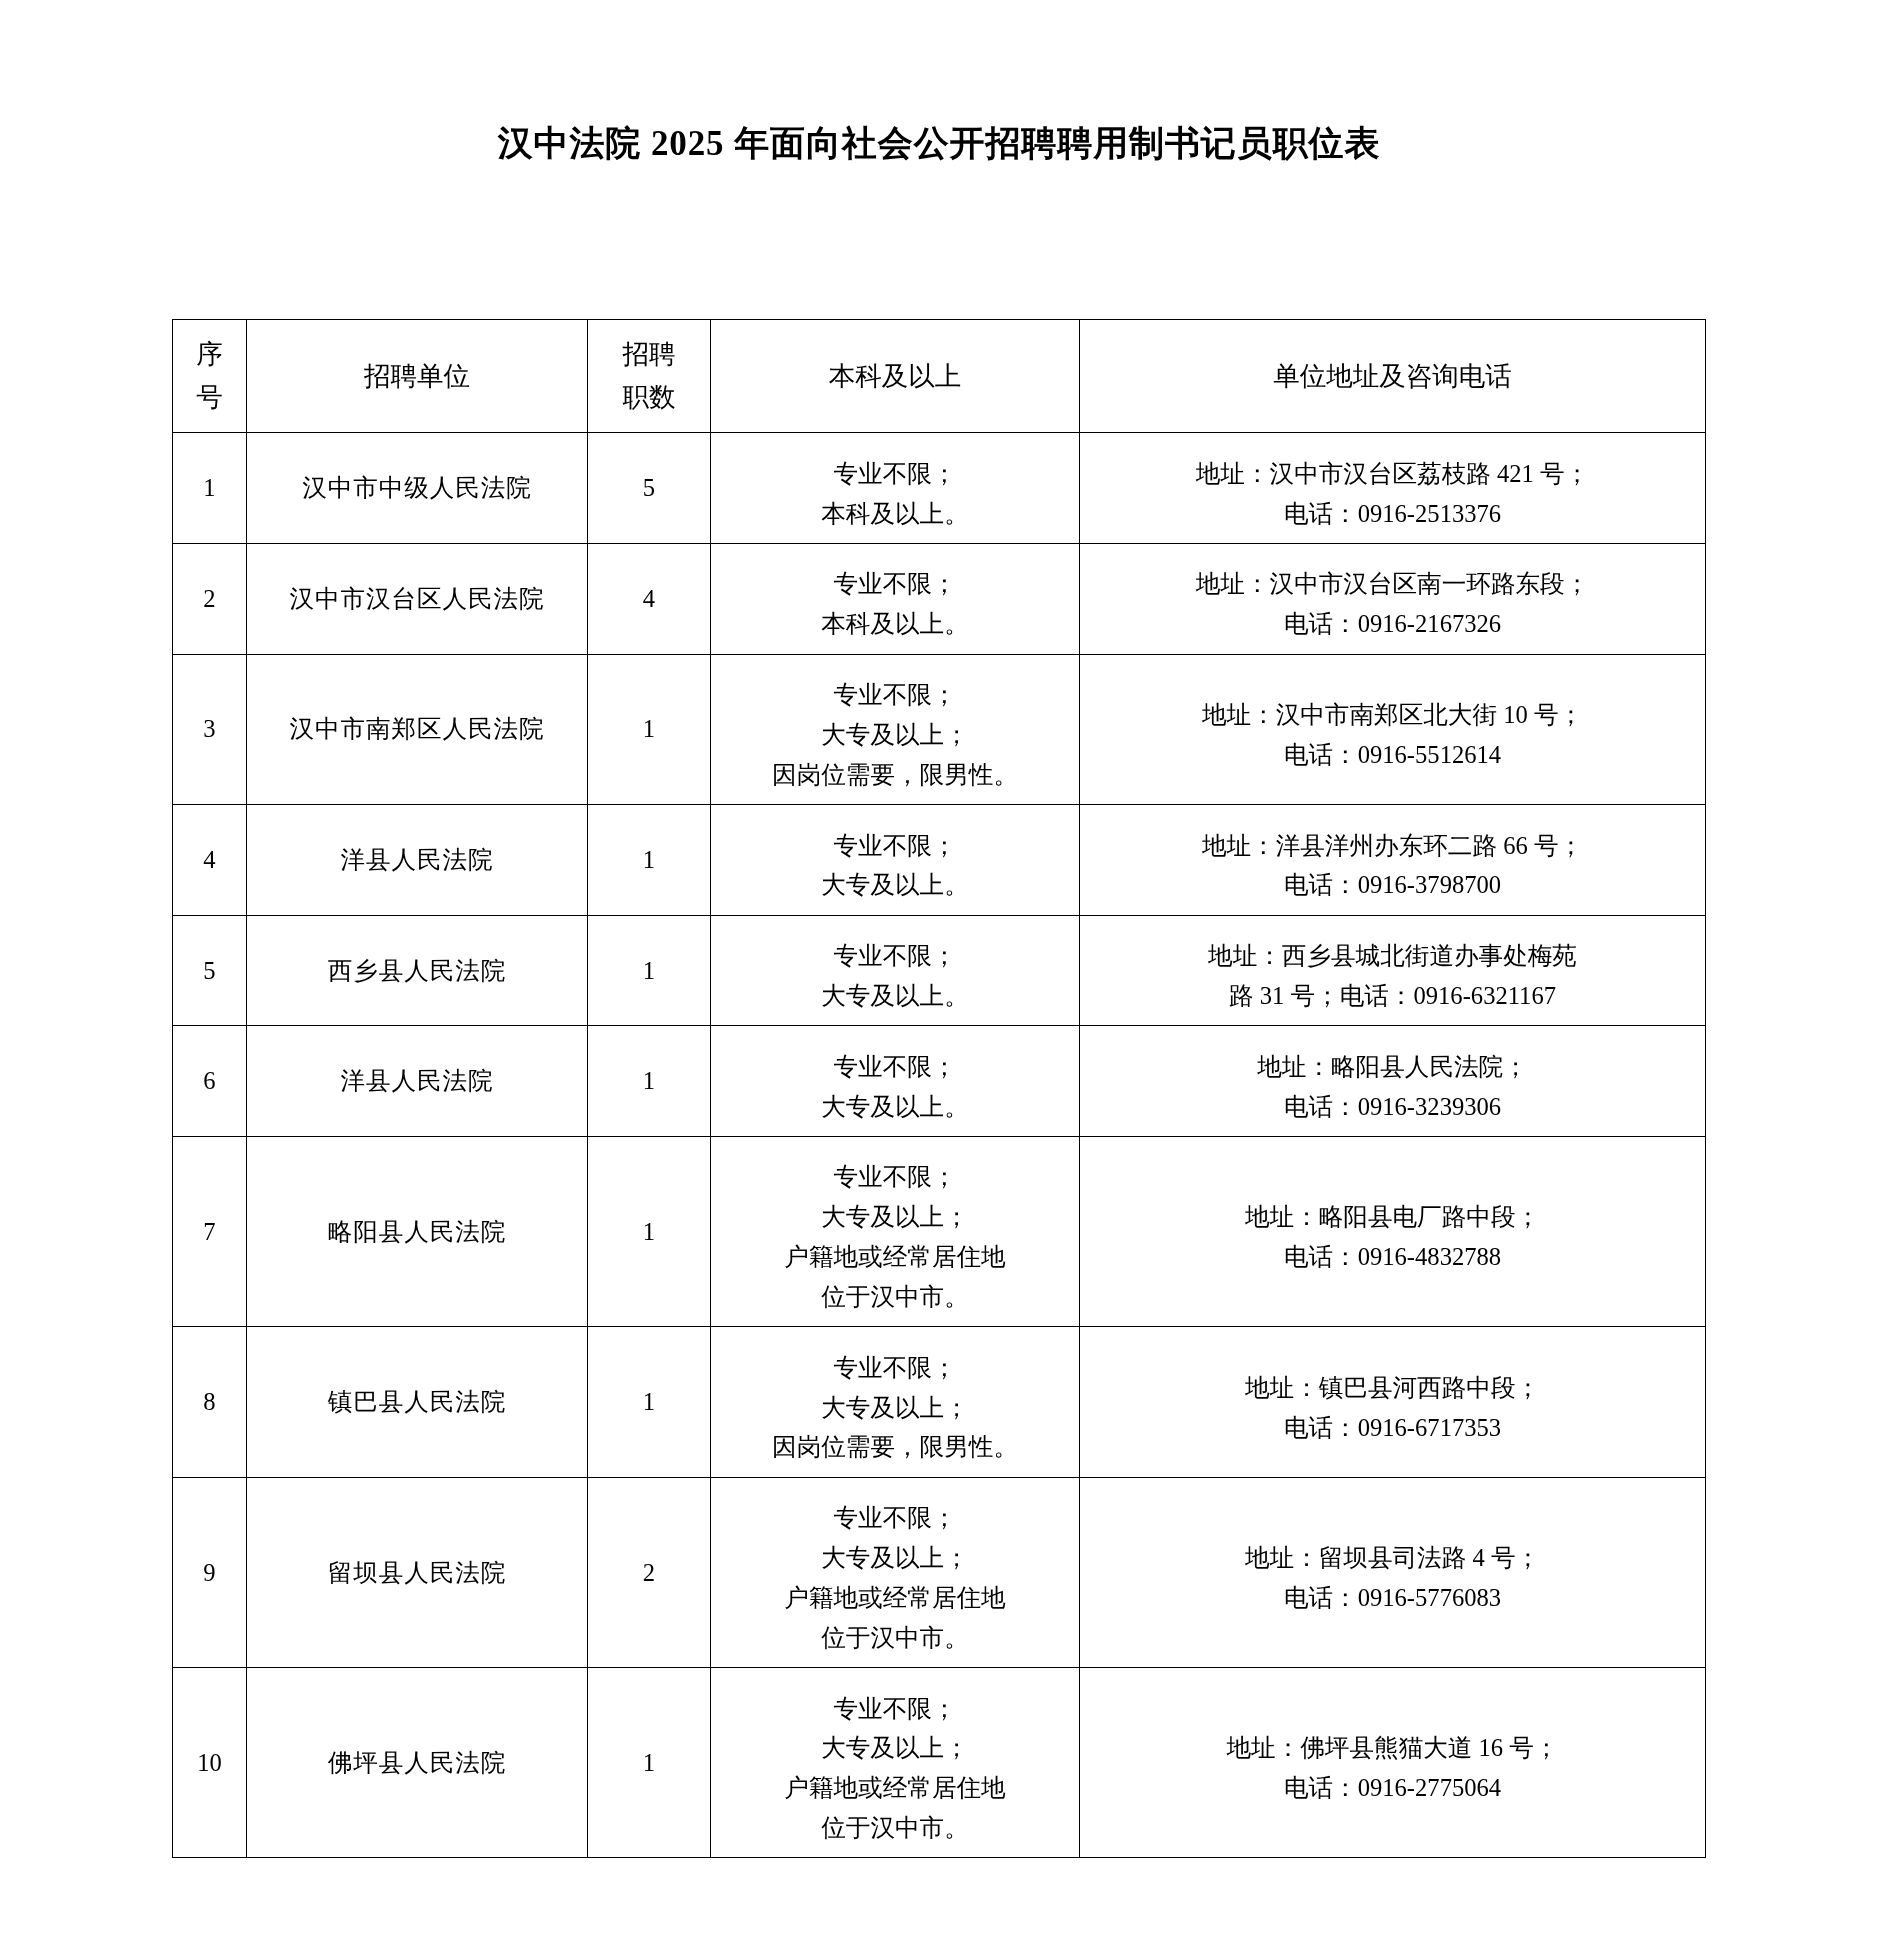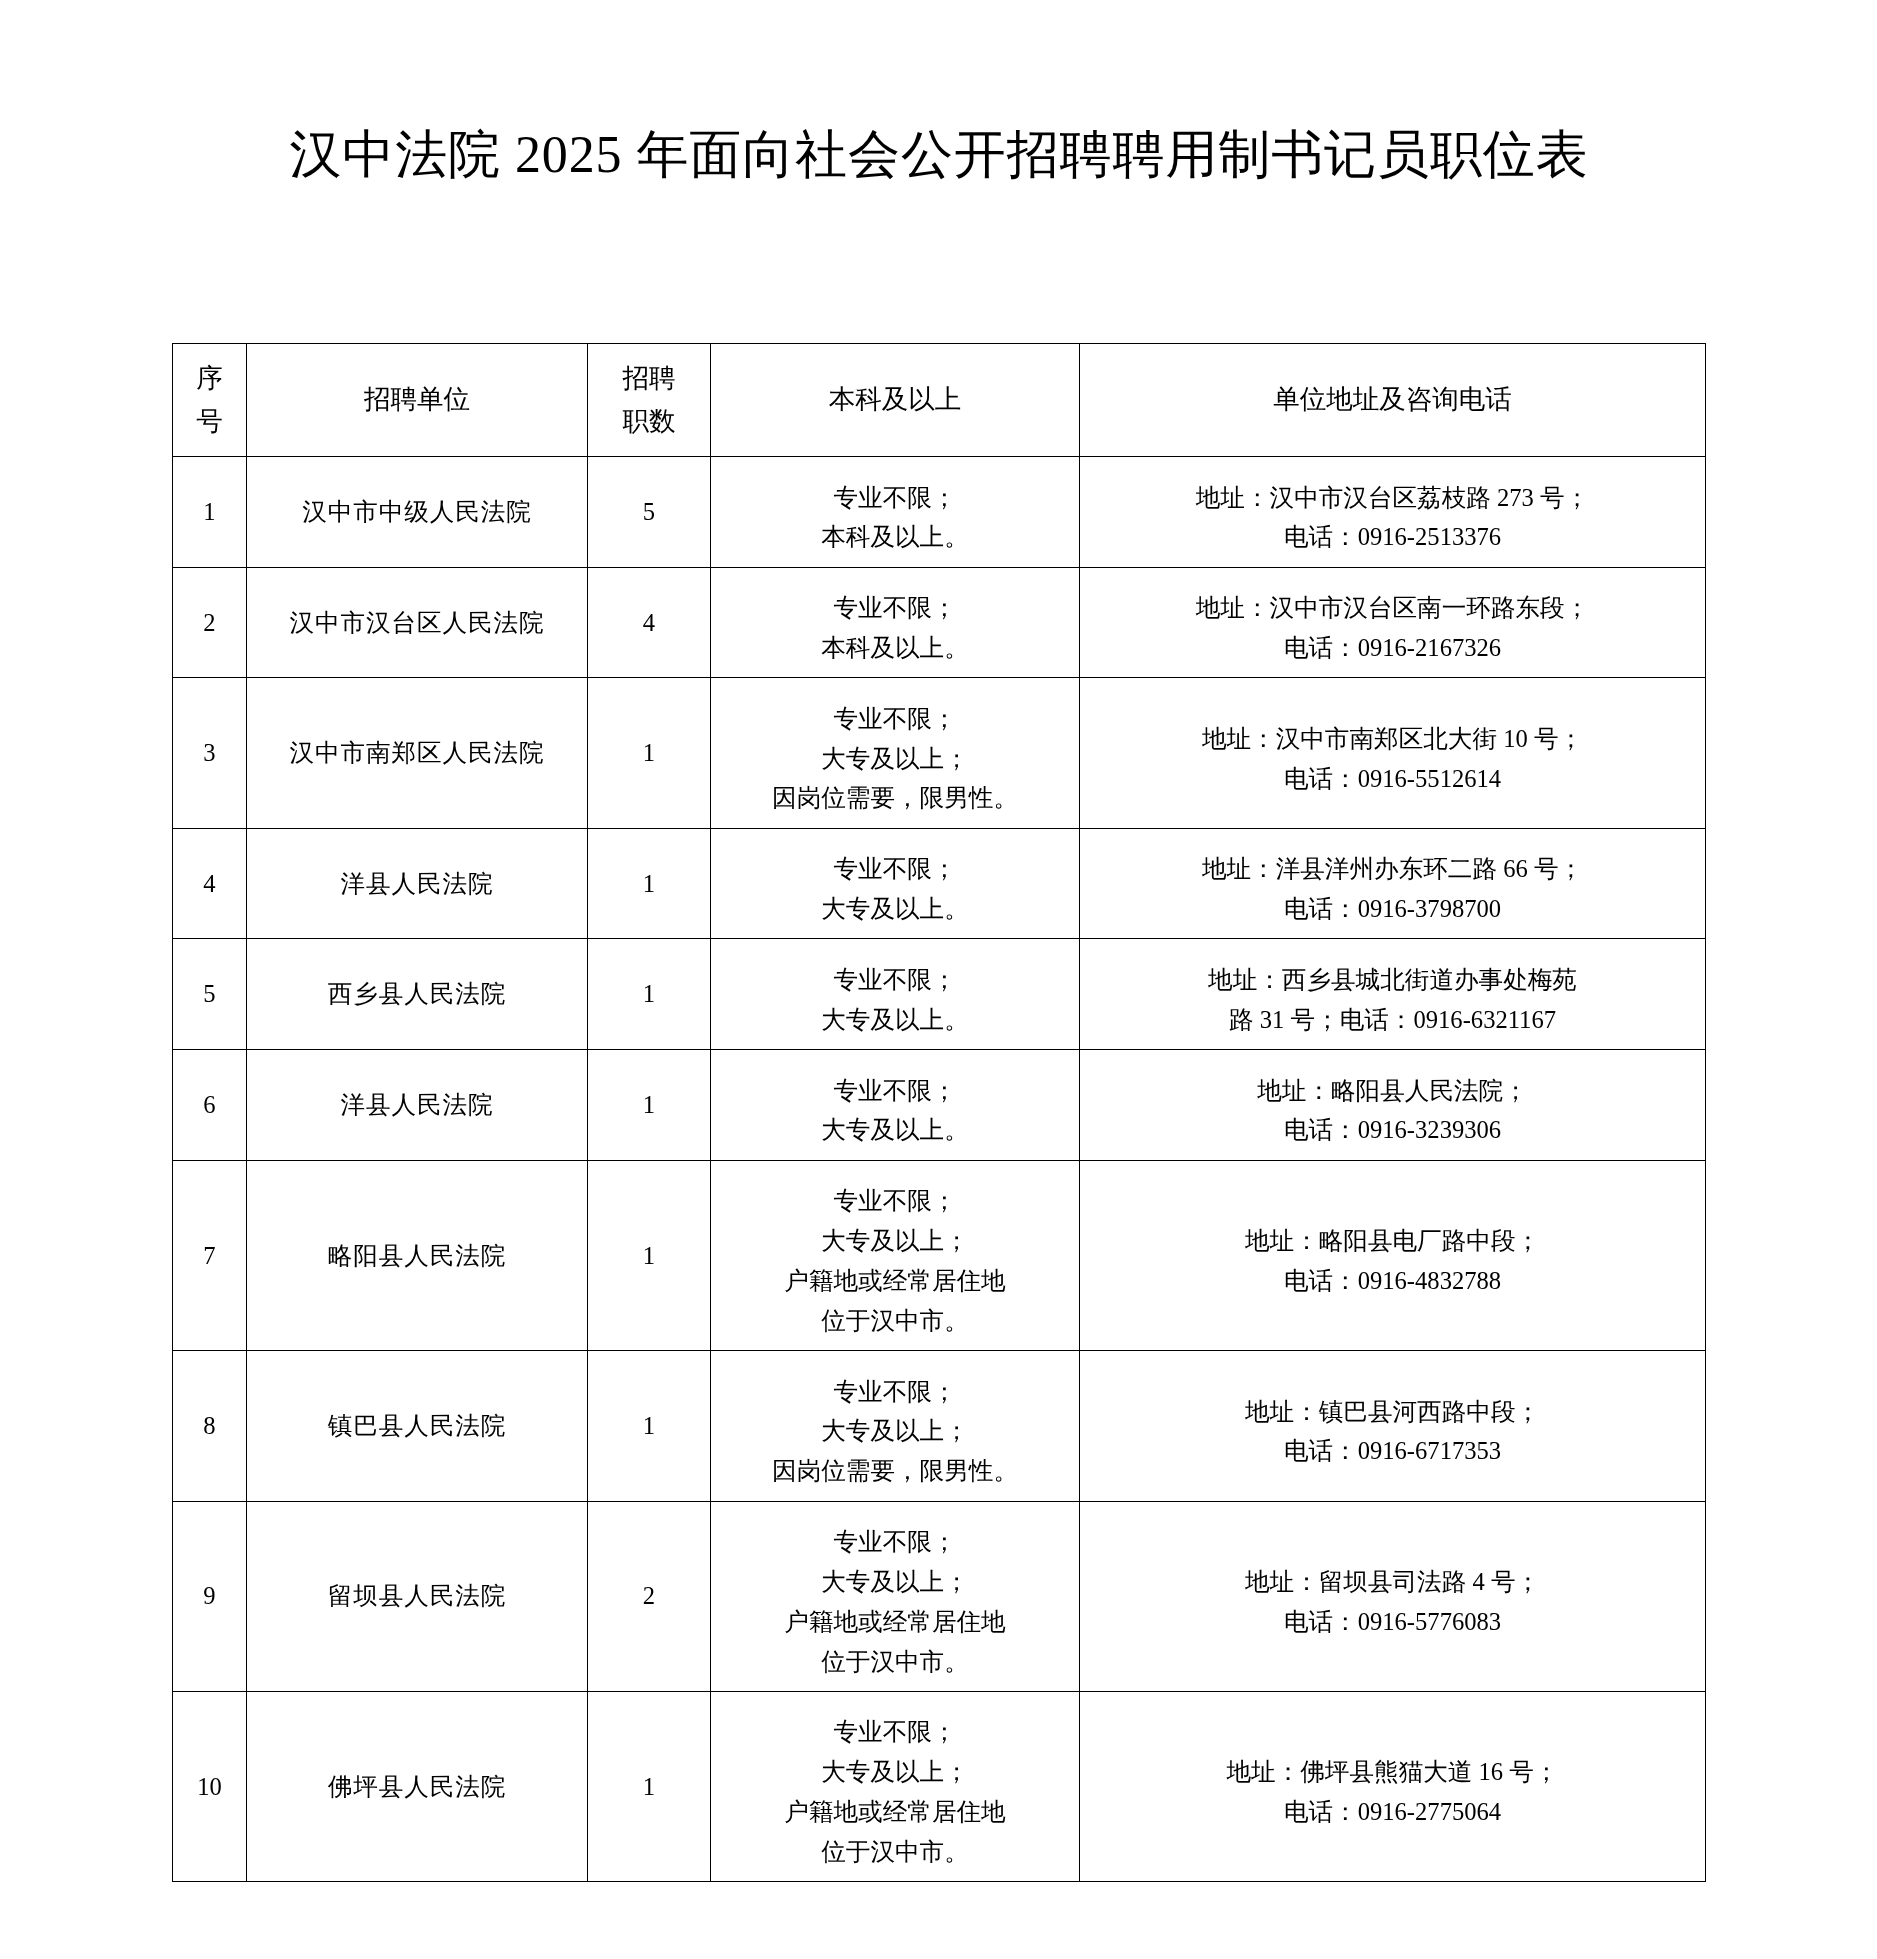--- a/index.html
+++ b/index.html
@@ -14,22 +14,22 @@
     color: #000000;
   }
   .page {
     box-sizing: border-box;
     width: 1878px;
     height: 1960px;
     padding: 91px 170px 0 170px;
   }
   .doc-title {
     text-align: center;
-    font-weight: normal;
-    font-size: 52px;
+    font-weight: bold;
+    font-size: 35px;
     letter-spacing: 0.9px;
     margin: 28px 0 0 0;
     line-height: 1.4;
   }
   .table-wrap {
     margin-top: 151px;
   }
   table.jobs {
     border-collapse: collapse;
     width: 1533px;
@@ -113,21 +113,21 @@
             <td class="cell-unit">汉中市中级人民法院</td>
             <td class="cell-num">5</td>
             <td class="cell-cond">
               <span class="cond-lines">
                 <span>专业不限；</span>
                 <span>本科及以上。</span>
               </span>
             </td>
             <td class="cell-addr">
               <span class="addr-lines">
-                <span>地址：汉中市汉台区荔枝路 273 号；</span>
+                <span>地址：汉中市汉台区荔枝路 421 号；</span>
                 <span>电话：0916-2513376</span>
               </span>
             </td>
           </tr>
           <tr>
             <td class="cell-idx">2</td>
             <td class="cell-unit">汉中市汉台区人民法院</td>
             <td class="cell-num">4</td>
             <td class="cell-cond">
               <span class="cond-lines">

